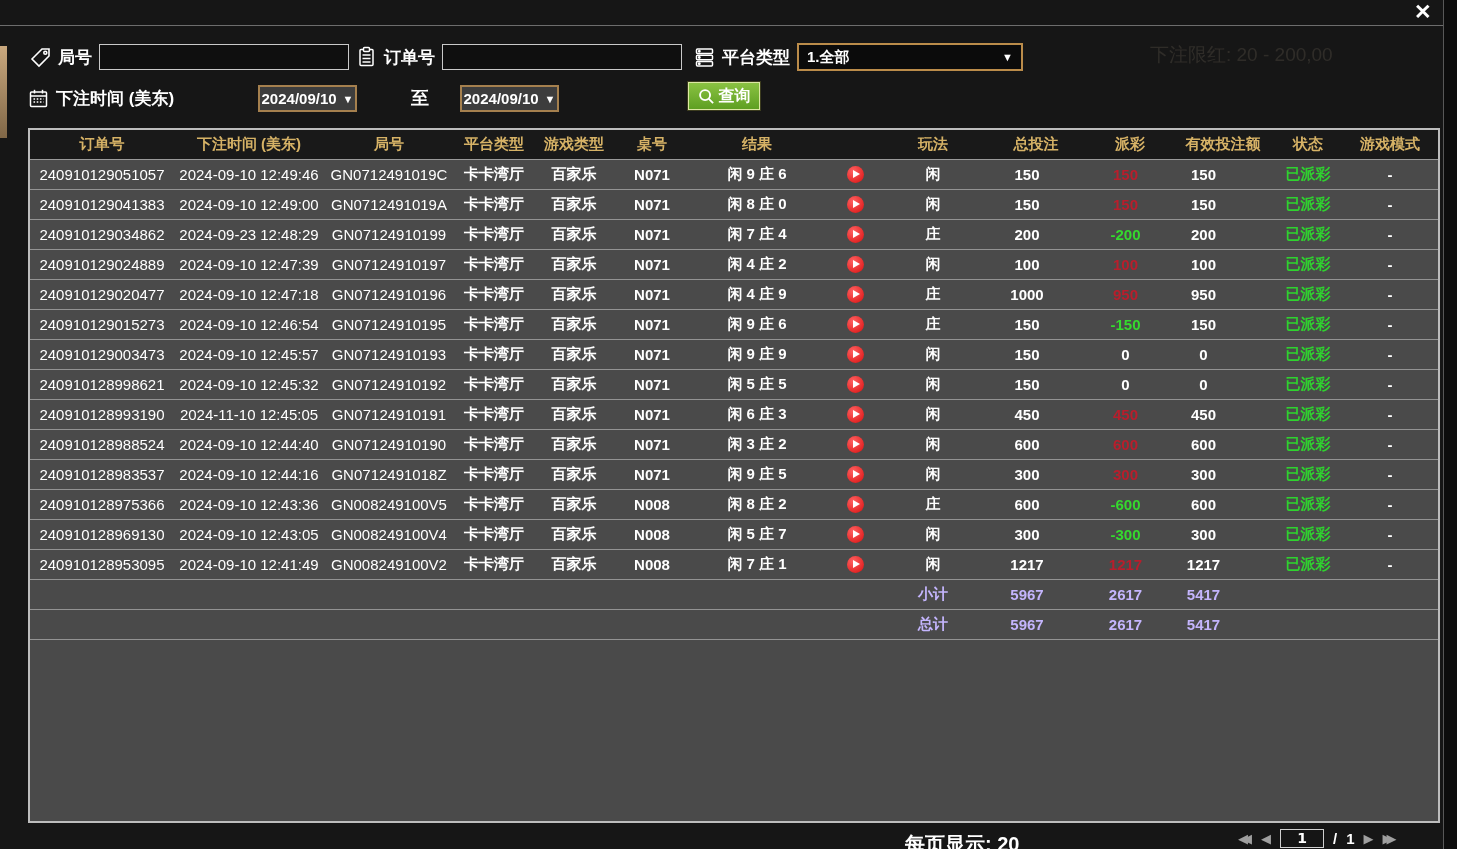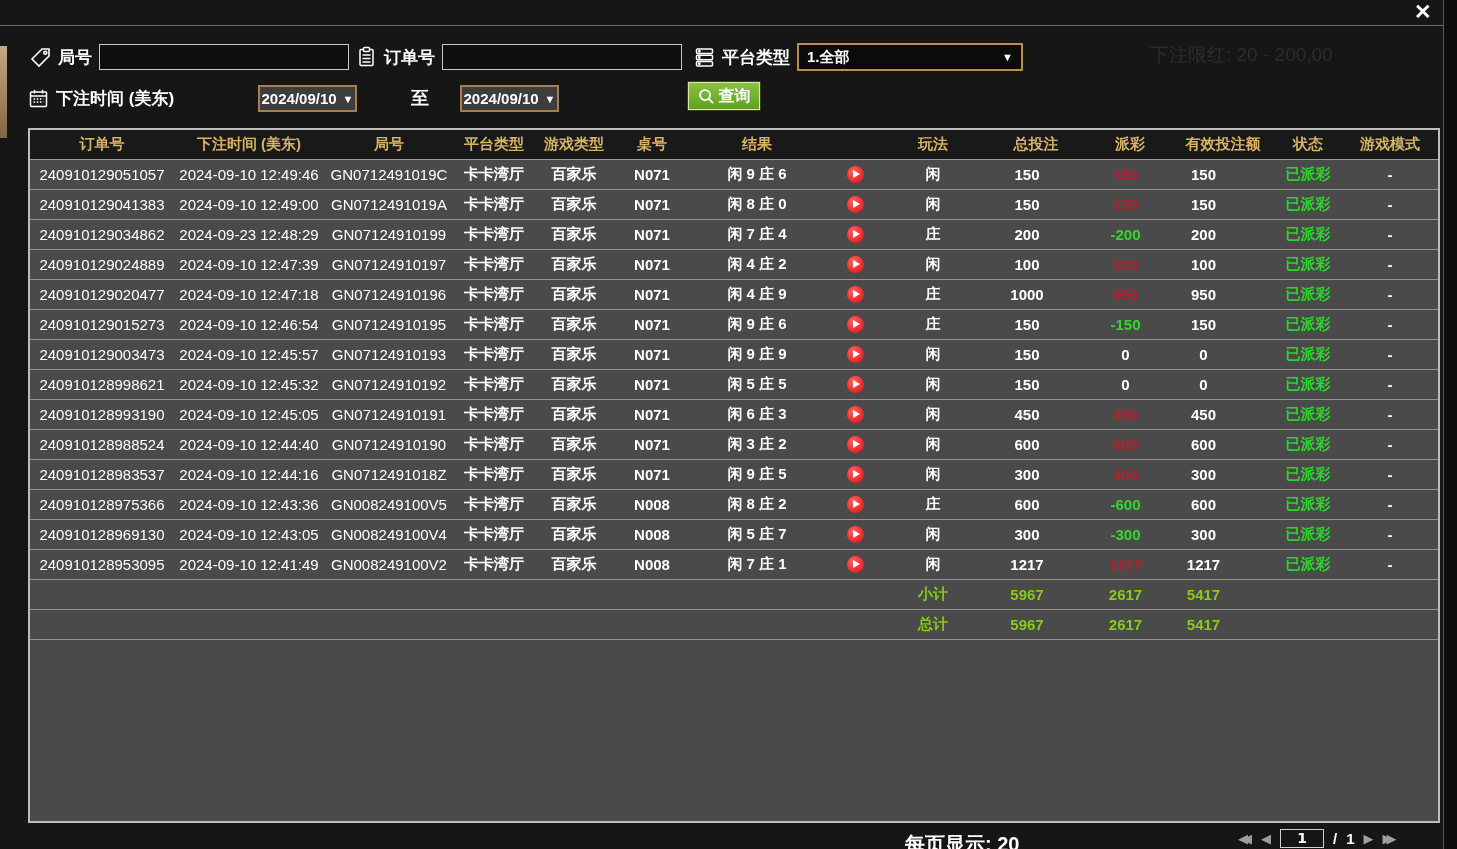--- a/index.html
+++ b/index.html
@@ -43,21 +43,21 @@
   td.num{text-align:center;}
   td.num-bet{padding-right:18px;}
   td.num-pay{padding-right:9px;}
   td.num-valid{padding-right:39px;}
   .pos{color:#b81e2c;}
   .neg{color:#35d92e;}
   .zero{color:#ffffff;}
   td.status{color:#2fd32f;}
   .play-btn{width:17px;height:17px;border-radius:50%;background:radial-gradient(circle at 35% 30%,#ff6060,#d90f0f);margin:0 auto;position:relative;cursor:pointer;}
   .play-btn::after{content:"";position:absolute;left:6px;top:4px;border-left:7px solid #fff;border-top:4.5px solid transparent;border-bottom:4.5px solid transparent;}
-  .summary-row td{color:#84cc16;border-bottom:1px solid #939393;}
+  .summary-row td{color:#c4b5fd;border-bottom:1px solid #939393;}
   .sum-label{font-size:15px;}
 
   
   .footer-label{position:absolute;color:#fff;font-size:20px;font-weight:700;white-space:nowrap;}
   #per-page{left:905px;top:831px;}
   #total-count{left:1104px;top:859px;}
   .pager{position:absolute;left:1238px;top:829px;display:flex;align-items:center;gap:9px;font-family:"DejaVu Sans",sans-serif;}
   .arrow{color:#9f9f9f;font-size:13px;cursor:pointer;line-height:19px;}
   .dbl{letter-spacing:-6px;padding-right:6px;}
   .page-box{width:42px;height:17px;border:1px solid #cfcfcf;background:#151515;color:#fff;text-align:center;font-size:14px;font-weight:700;line-height:17px;}
@@ -312,21 +312,21 @@
           </td>
           <td>闲</td>
           <td class="num num-bet">150</td>
           <td class="num num-pay zero">0</td>
           <td class="num num-valid">0</td>
           <td class="status">已派彩</td>
           <td>-</td>
         </tr>
         <tr>
           <td class="light">240910128993190</td>
-          <td class="light">2024-09-10 12:45:05</td>
+          <td class="light">2024-11-10 12:45:05</td>
           <td class="light">GN07124910191</td>
           <td>卡卡湾厅</td>
           <td>百家乐</td>
           <td>N071</td>
           <td>闲 6 庄 3</td>
           <td>
             <div class="play-btn"></div>
           </td>
           <td>闲</td>
           <td class="num num-bet">450</td>

